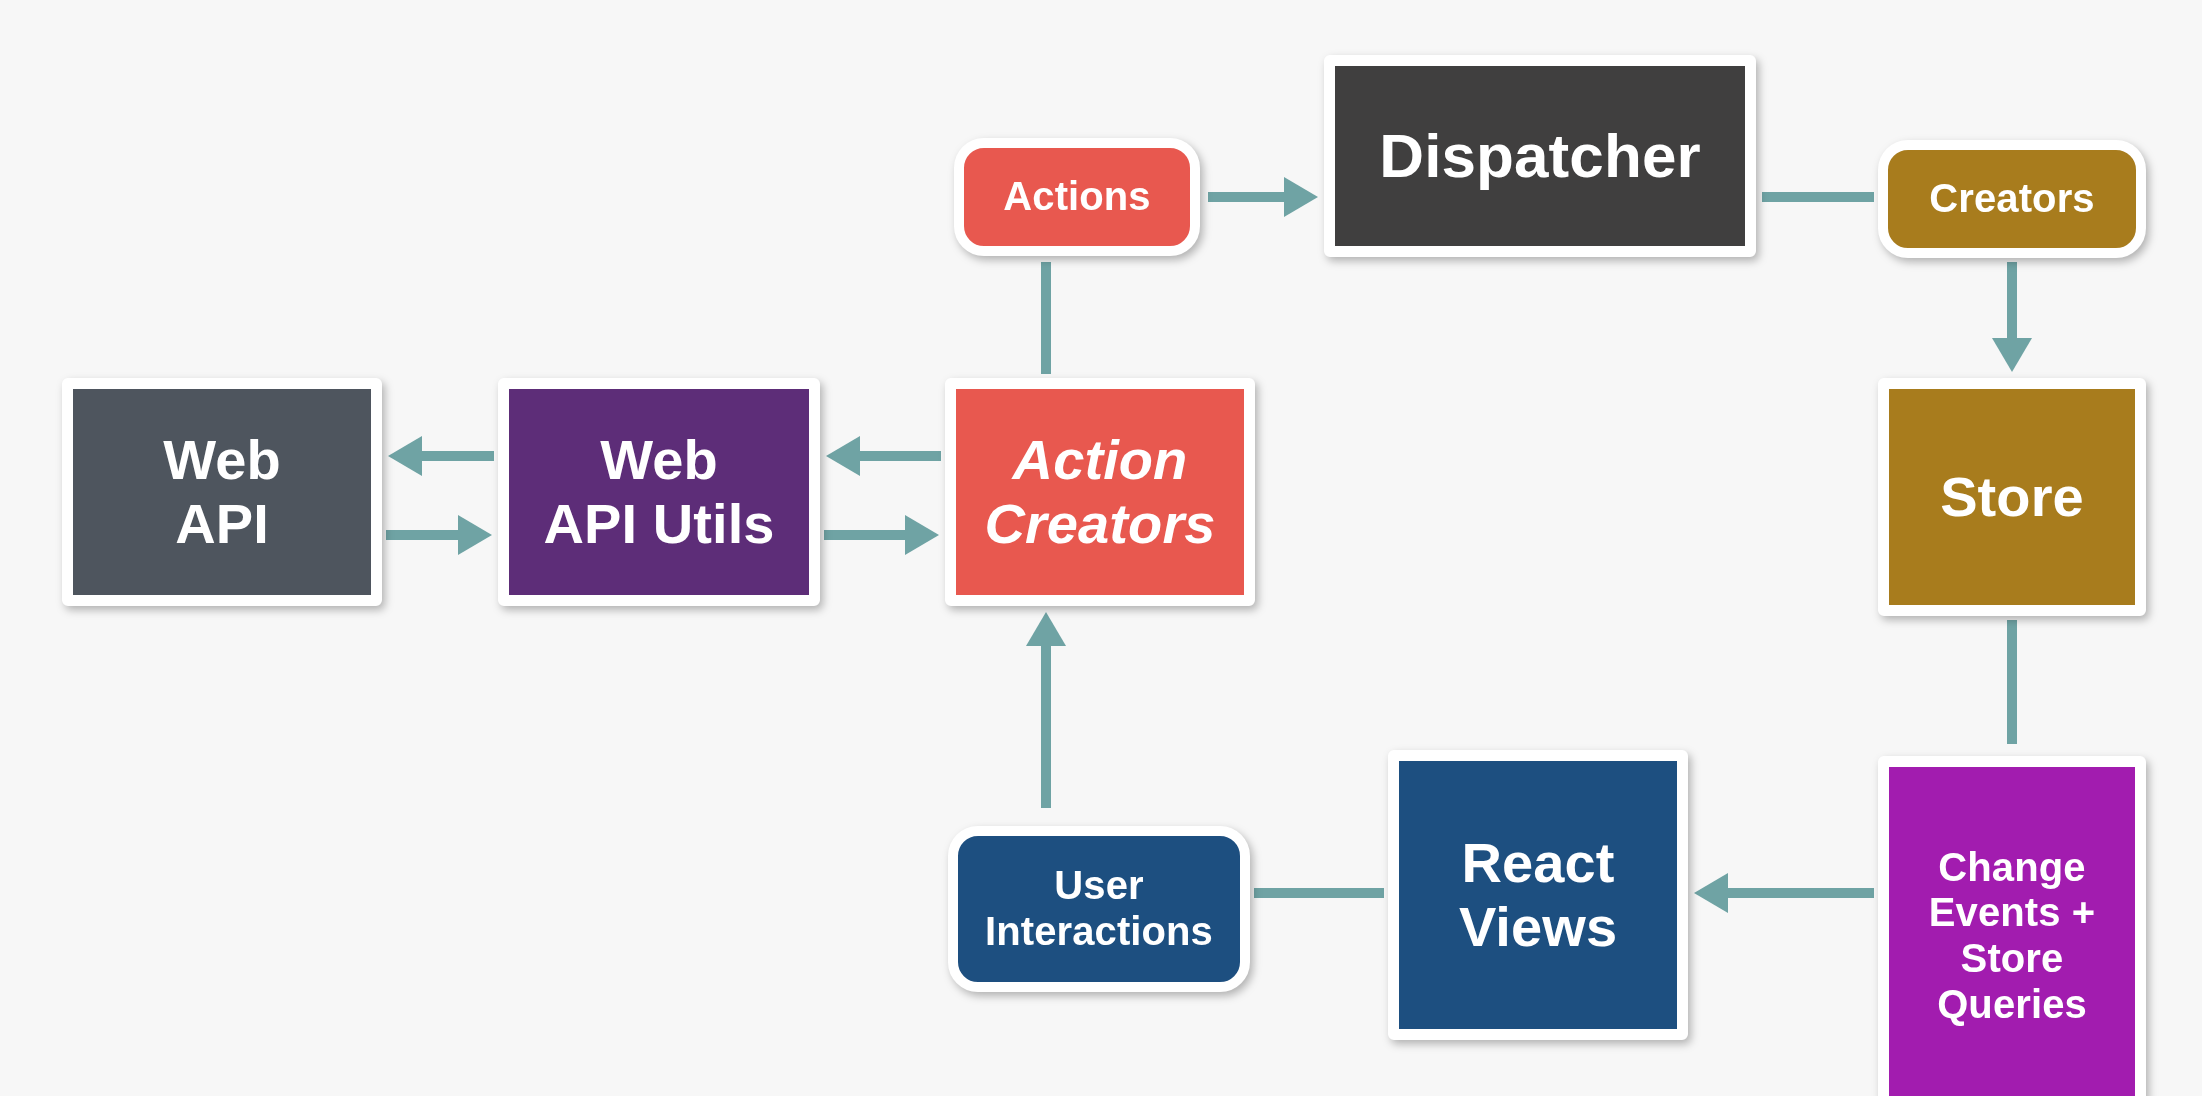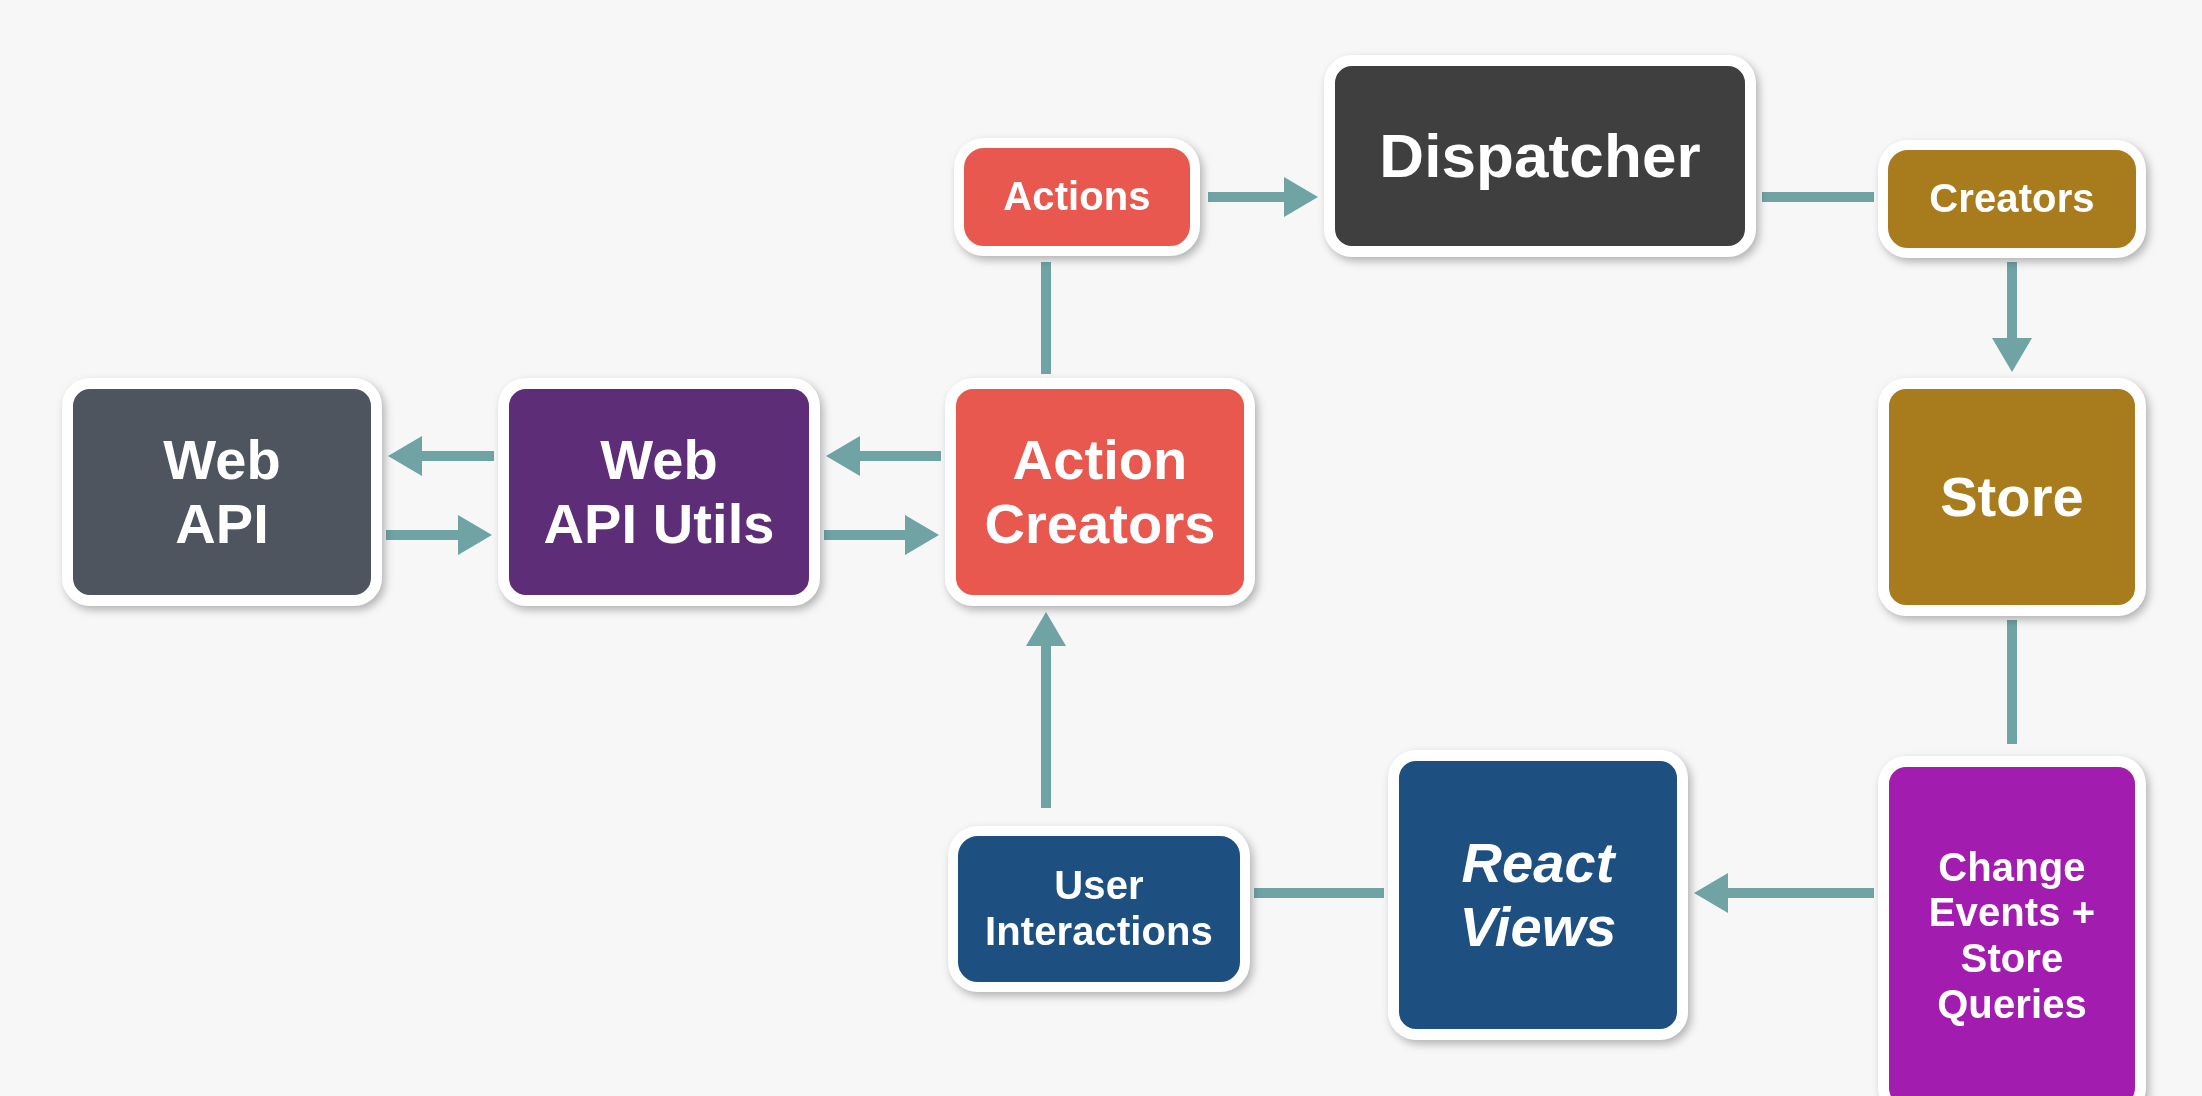--- a/index.html
+++ b/index.html
@@ -38,21 +38,21 @@
     line-height: 1.14;
     border-style: solid;
     border-color: #ffffff;
     background-clip: padding-box;
     filter: drop-shadow(3px 4px 4px rgba(0,0,0,0.28));
     white-space: pre-line;
     letter-spacing: 0.1px;
   }
   .node-big {
     border-width: 11px;
-    border-radius: 28px;
+    border-radius: 6px;
   }
   .node-small {
     border-width: 10px;
     border-radius: 30px;
   }
 </style>
 </head>
 <body>
 
 <div id="canvas">
@@ -104,24 +104,24 @@
     </svg>
   <div id="node-layer">
       <div class="node node-small" style="left: 954px; top: 138px; width: 246px; height: 118px; background: rgb(232, 88, 79); font-size: 40px; color: rgb(255, 255, 255); border-color: rgb(255, 255, 255);"><span>Actions</span></div>
       <div class="node node-big" style="left: 1324px; top: 55px; width: 432px; height: 202px; background: rgb(64, 63, 63); font-size: 62px; color: rgb(255, 255, 255); border-color: rgb(255, 255, 255);"><span>Dispatcher</span></div>
       <div class="node node-small" style="left: 1878px; top: 140px; width: 268px; height: 118px; background: rgb(168, 124, 29); font-size: 40px; color: rgb(255, 255, 255); border-color: rgb(255, 255, 255);"><span>Creators</span></div>
       <div class="node node-big" style="left: 1878px; top: 378px; width: 268px; height: 238px; background: rgb(168, 124, 29); font-size: 56px; color: rgb(255, 255, 255); border-color: rgb(255, 255, 255);"><span>Store</span></div>
       <div class="node node-big" style="left: 1878px; top: 756px; width: 268px; height: 360px; background: #a21caf; font-size: 40px; color: rgb(255, 255, 255); border-color: rgb(255, 255, 255);"><span>Change
 Events +
 Store
 Queries</span></div>
-      <div class="node node-big" style="left: 1388px; top: 750px; width: 300px; height: 290px; background: rgb(29, 79, 128); font-size: 56px; color: rgb(255, 255, 255); border-color: rgb(255, 255, 255); font-style: italic;"><span>React
+      <div class="node node-big" style="left: 1388px; top: 750px; width: 300px; height: 290px; background: rgb(29, 79, 128); font-size: 56px; color: rgb(255, 255, 255); border-color: rgb(255, 255, 255);"><span>React
 Views</span></div>
       <div class="node node-small" style="left: 948px; top: 812px; width: 302px; height: 166px; background: rgb(29, 79, 128); font-size: 40px; color: rgb(255, 255, 255); border-color: rgb(255, 255, 255); margin-top: 14px;"><span>User
 Interactions</span></div>
-      <div class="node node-big" style="left: 945px; top: 378px; width: 310px; height: 228px; background: rgb(232, 88, 79); font-size: 56px; color: rgb(255, 255, 255); border-color: rgb(255, 255, 255);"><span>Action
+      <div class="node node-big" style="left: 945px; top: 378px; width: 310px; height: 228px; background: rgb(232, 88, 79); font-size: 56px; color: rgb(255, 255, 255); border-color: rgb(255, 255, 255); font-style: italic;"><span>Action
 Creators</span></div>
       <div class="node node-big" style="left: 498px; top: 378px; width: 322px; height: 228px; background: rgb(93, 45, 120); font-size: 56px; color: rgb(255, 255, 255); border-color: rgb(255, 255, 255);"><span>Web
 API Utils</span></div>
       <div class="node node-big" style="left: 62px; top: 378px; width: 320px; height: 228px; background: rgb(78, 85, 94); font-size: 56px; color: rgb(255, 255, 255); border-color: rgb(255, 255, 255);"><span>Web
 API</span></div>
     </div>
 </div>
 
 </body></html>

